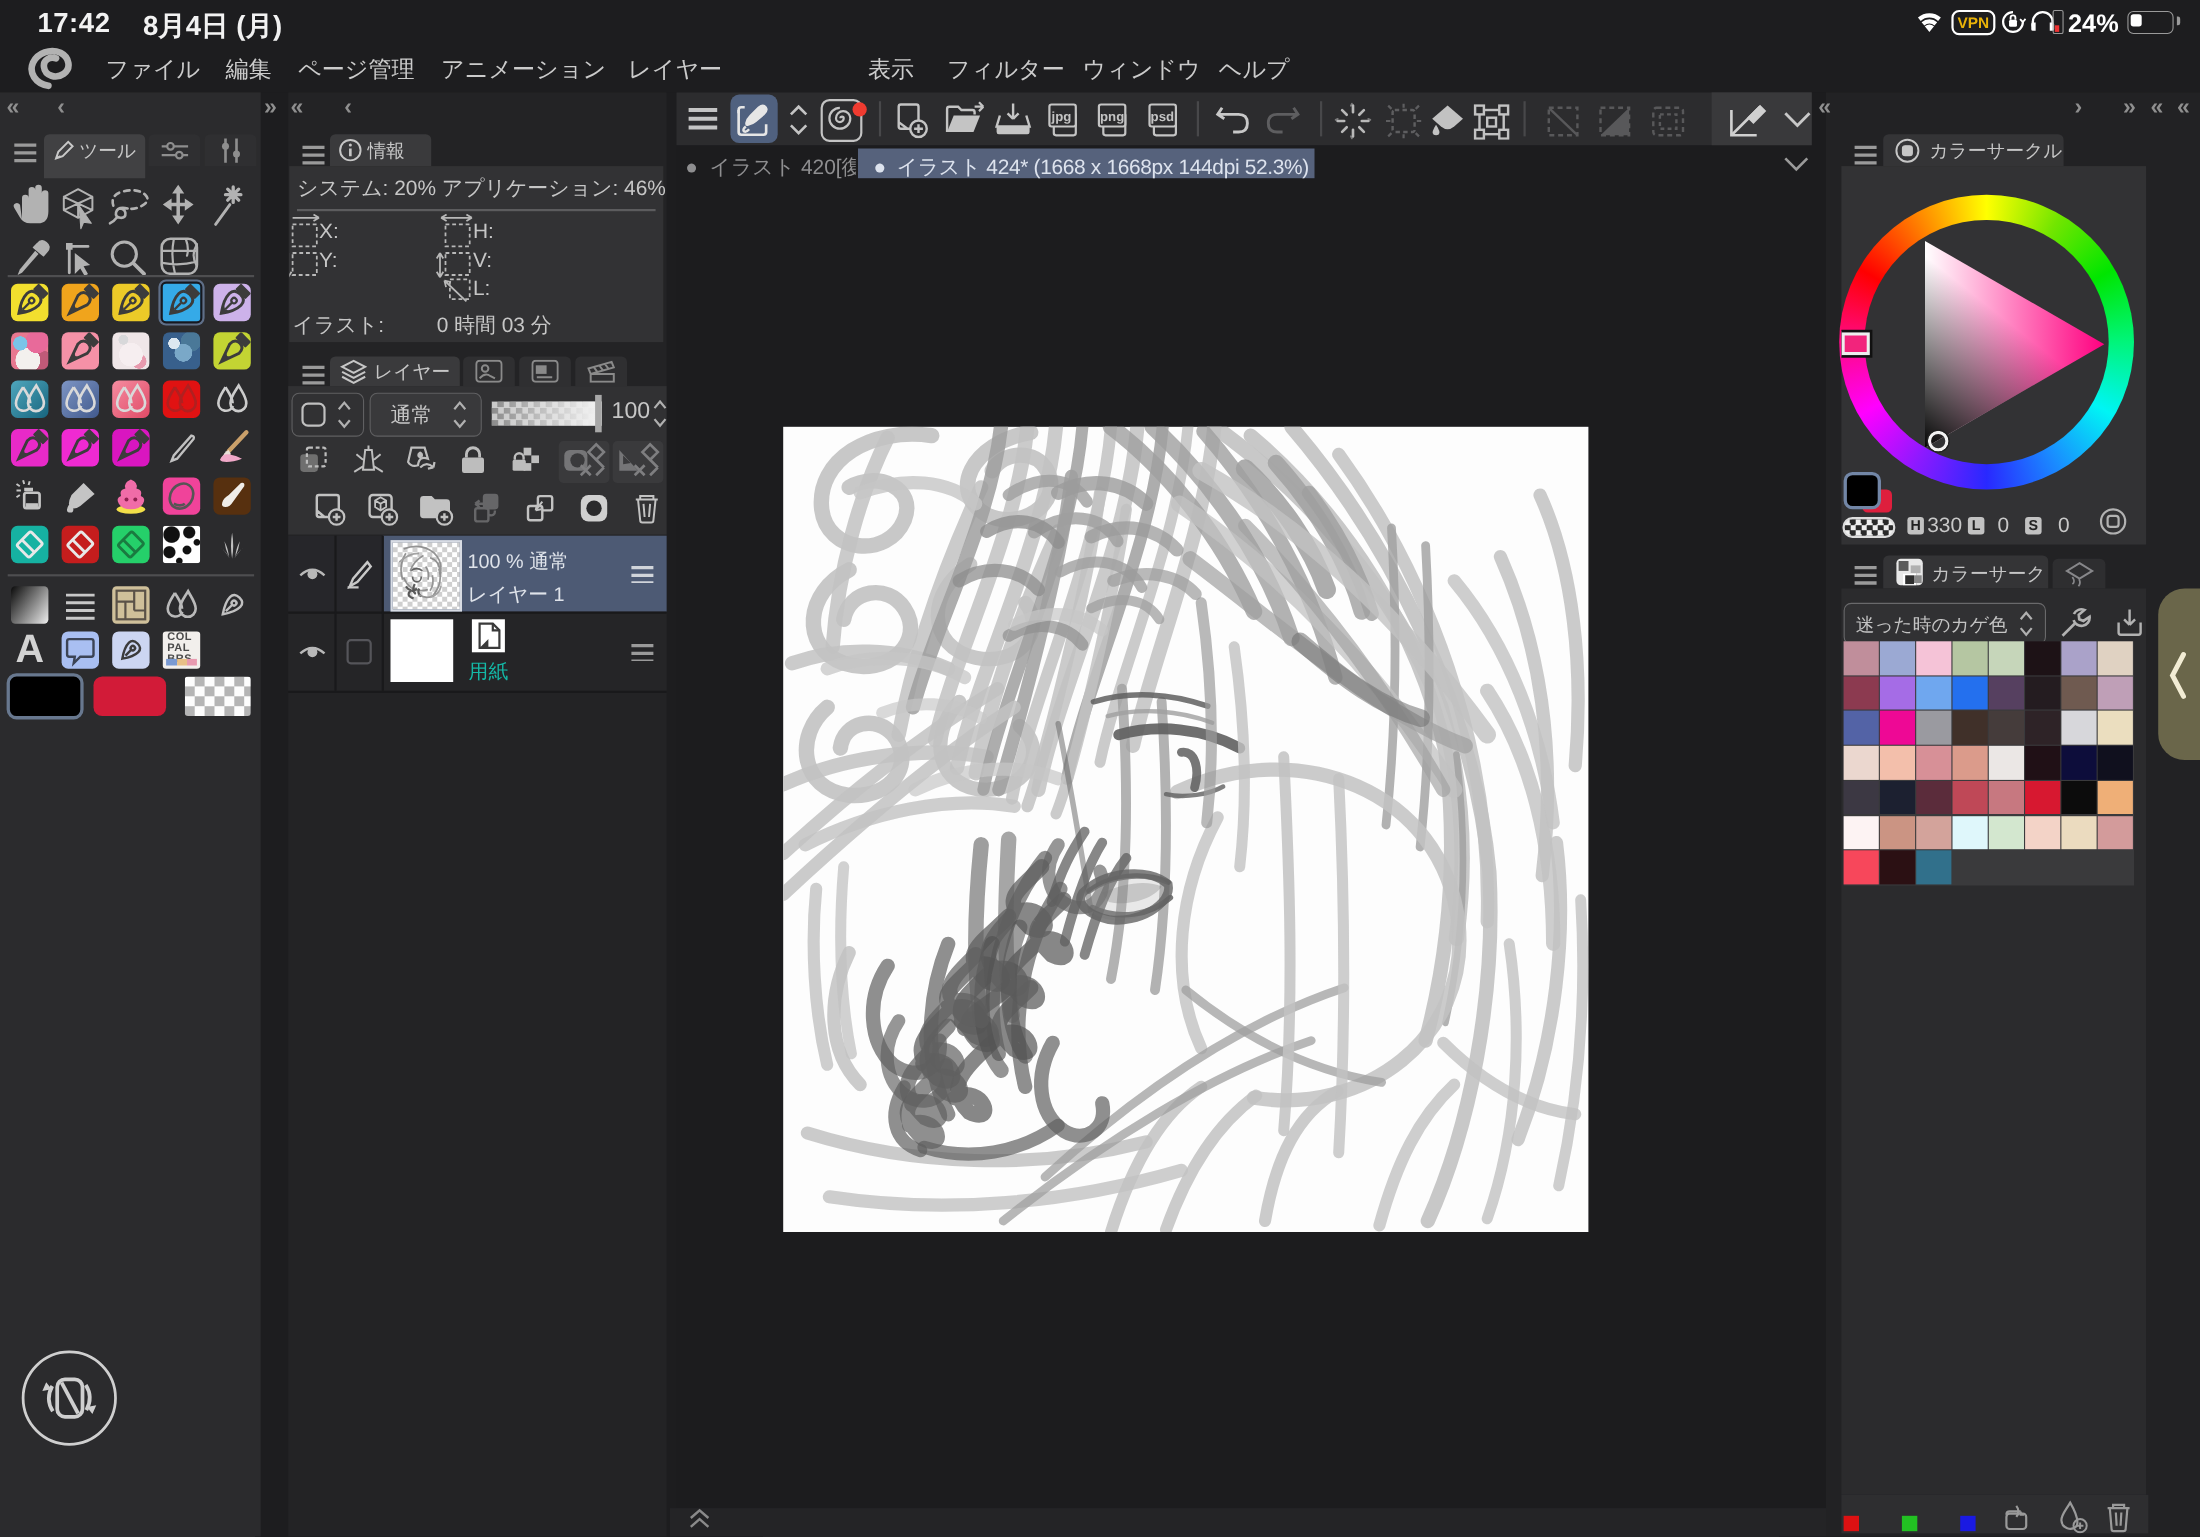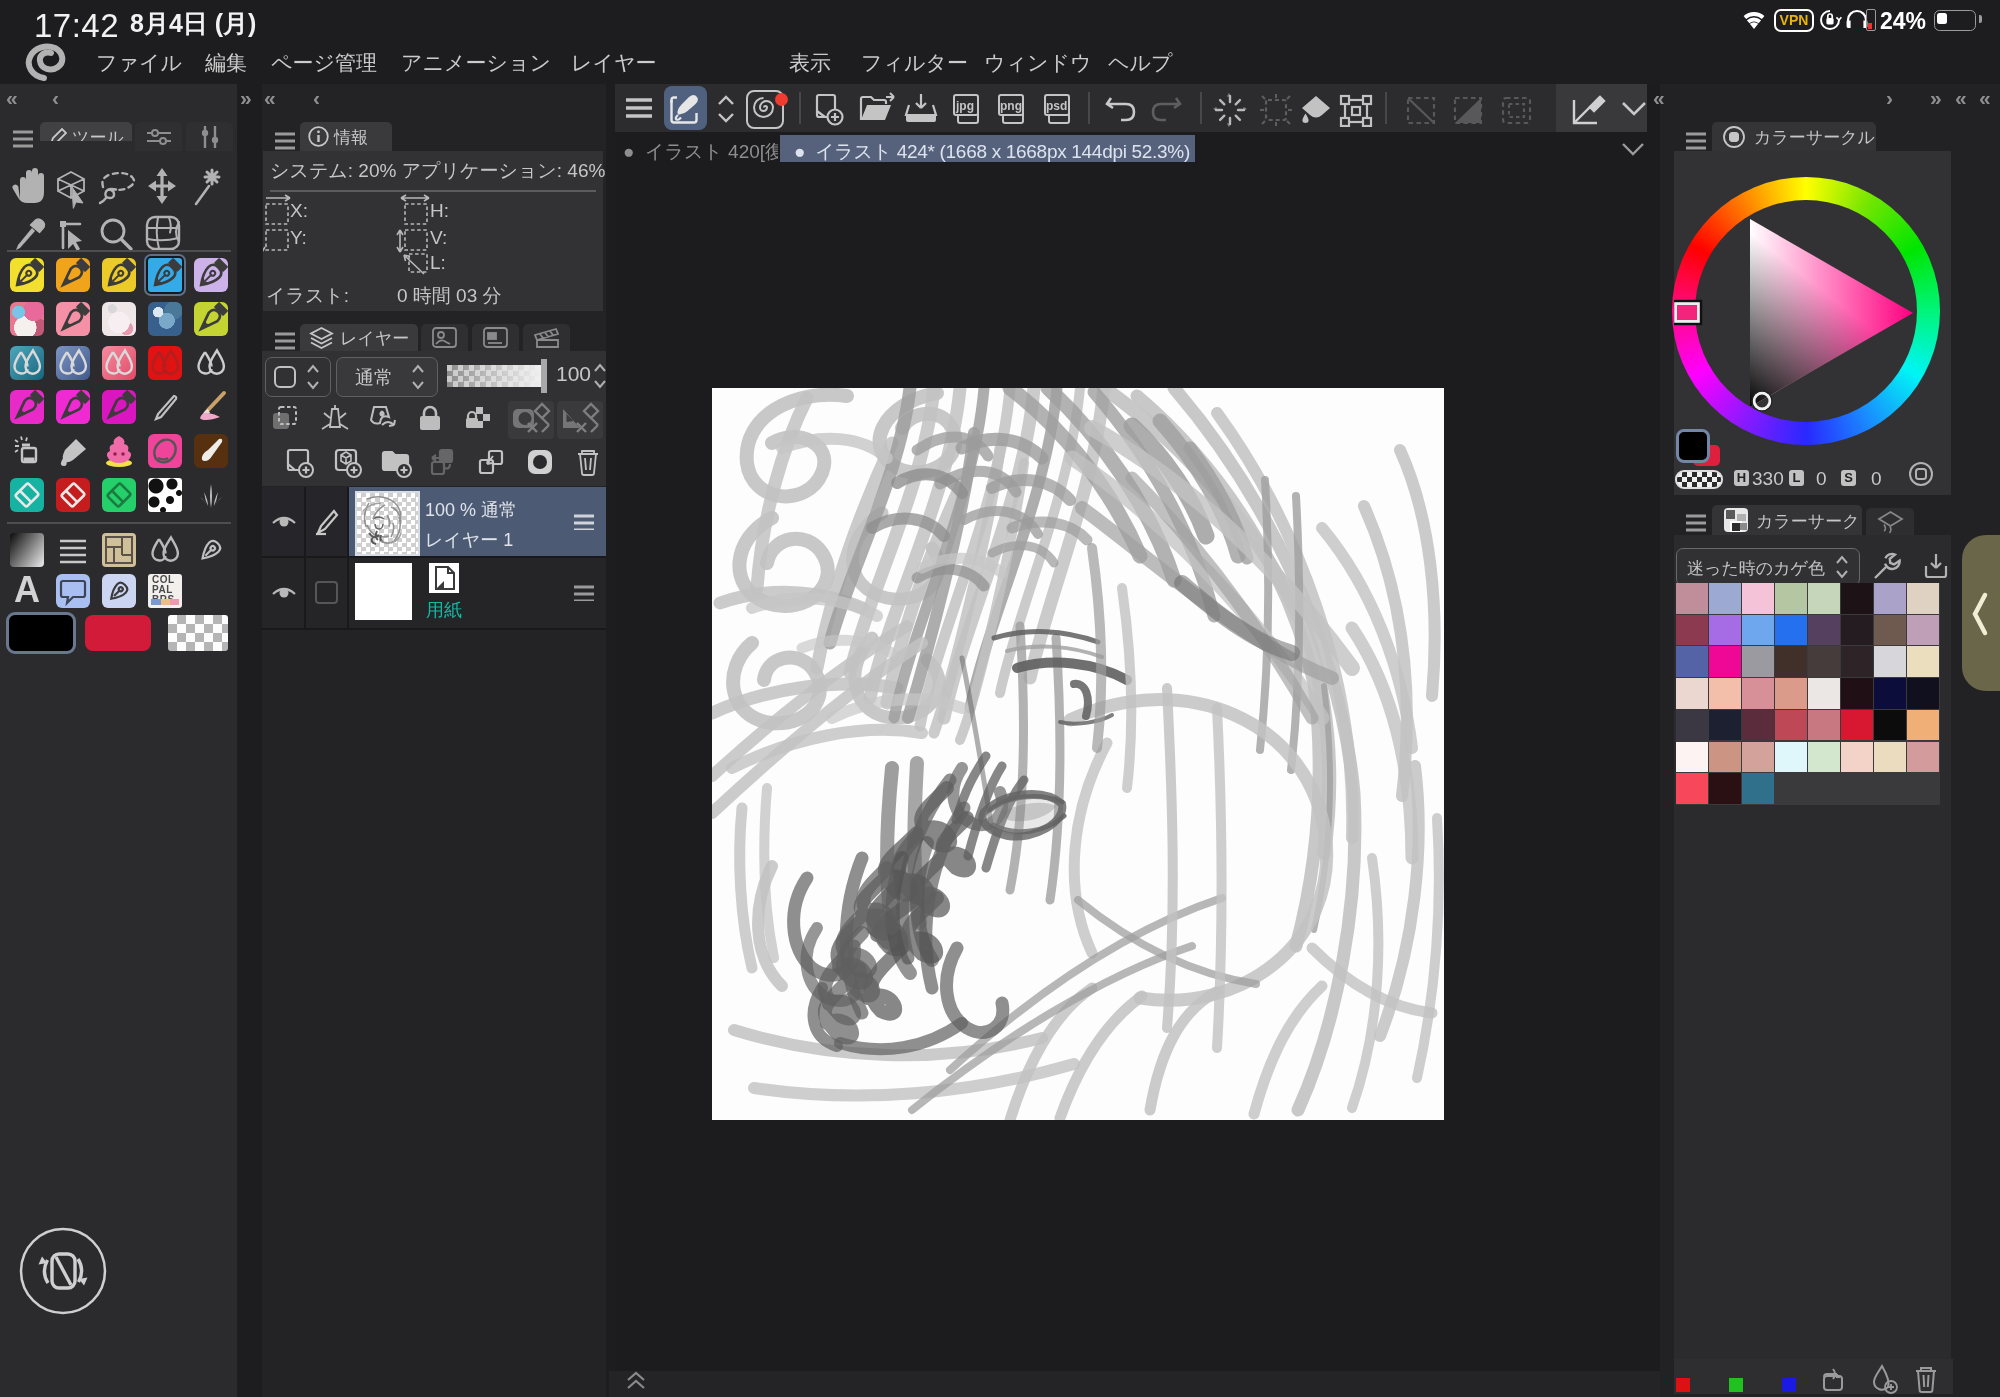--- a/index.html
+++ b/index.html
@@ -43,21 +43,21 @@
       <path d="M9 19 L25 19" stroke-width="2.6"></path>
     </g>
   </g>
   <g id="ham3">
     <path d="M2 4 H22 M2 11 H22 M2 18 H22" stroke-width="3" fill="none"></path>
   </g>
 </defs>
 </svg>
 
 <div class="abs" style="left:0;top:0;width:2000px;height:40px;background:#1d1d1f;"></div>
-<div class="abs" style="left:34px;top:7px;font-size:33px;font-weight:400;color:#f2f2f2;letter-spacing:.5px;">17:42</div>
+<div class="abs" style="left:34px;top:7px;font-size:25px;font-weight:700;color:#f2f2f2;letter-spacing:.5px;">17:42</div>
 <div class="abs" style="left:130px;top:7px;font-size:25px;font-weight:700;color:#f2f2f2;">8月4日 (月)</div>
 <div id="statusright" class="abs" style="left:1730px;top:0;width:270px;height:40px;"></div>
 
 <div class="abs" style="left:0;top:40px;width:2000px;height:44px;background:#1d1d1f;"></div>
 <div id="csplogo" class="abs" style="left:26px;top:45px;"></div>
 <div class="abs" style="left:0;top:49px;width:1250px;height:32px;font-size:21px;color:#cbcbcb;">
   <span class="abs" style="left:96px;">ファイル</span>
   <span class="abs" style="left:205px;">編集</span>
   <span class="abs" style="left:271px;">ページ管理</span>
   <span class="abs" style="left:401px;">アニメーション</span>
@@ -89,21 +89,21 @@
   <span class="abs arr" style="left:1930px;top:86px;">»</span>
   <span class="abs arr" style="left:1955px;top:86px;">«</span>
   <span class="abs arr" style="left:1979px;top:86px;">«</span>
 </div>
 
 <div id="leftpanel">
 
   <svg class="abs" style="left:11px;top:128px;" width="24" height="22" stroke="#9a9a9a">
       <use href="#ham3"></use>
     </svg>
-  <div class="abs" style="left:40px;top:122px;width:92px;height:19px;background:#414143;border-radius:5px 5px 0 0;overflow:hidden;">
+  <div class="abs" style="left:40px;top:122px;width:92px;height:40px;background:#414143;border-radius:5px 5px 0 0;overflow:hidden;">
     <svg class="abs" style="left:8px;top:5px;" width="20" height="20" viewBox="0 0 20 20">
         <path d="M3 17 L5 11 L14 2 L18 6 L9 15 Z M3 17 L7 15" stroke="#c8c8c8" stroke-width="1.8" fill="none"></path>
       </svg>
     <span style="position:absolute;left:32px;top:4px;font-size:17px;color:#c8c8c8;">ツール</span>
   </div>
   <div class="abs" style="left:135px;top:122px;width:47px;height:29px;background:#2f2f31;border-radius:5px 5px 0 0;">
     <svg class="abs" style="left:11px;top:5px;" width="26" height="20" viewBox="0 0 26 20">
         <path d="M1 6 H25 M1 14 H25" stroke="#8e8e8e" stroke-width="2"></path>
         <circle cx="9" cy="6" r="3" fill="#2f2f31" stroke="#8e8e8e" stroke-width="2"></circle>
         <circle cx="17" cy="14" r="3" fill="#2f2f31" stroke="#8e8e8e" stroke-width="2"></circle>

